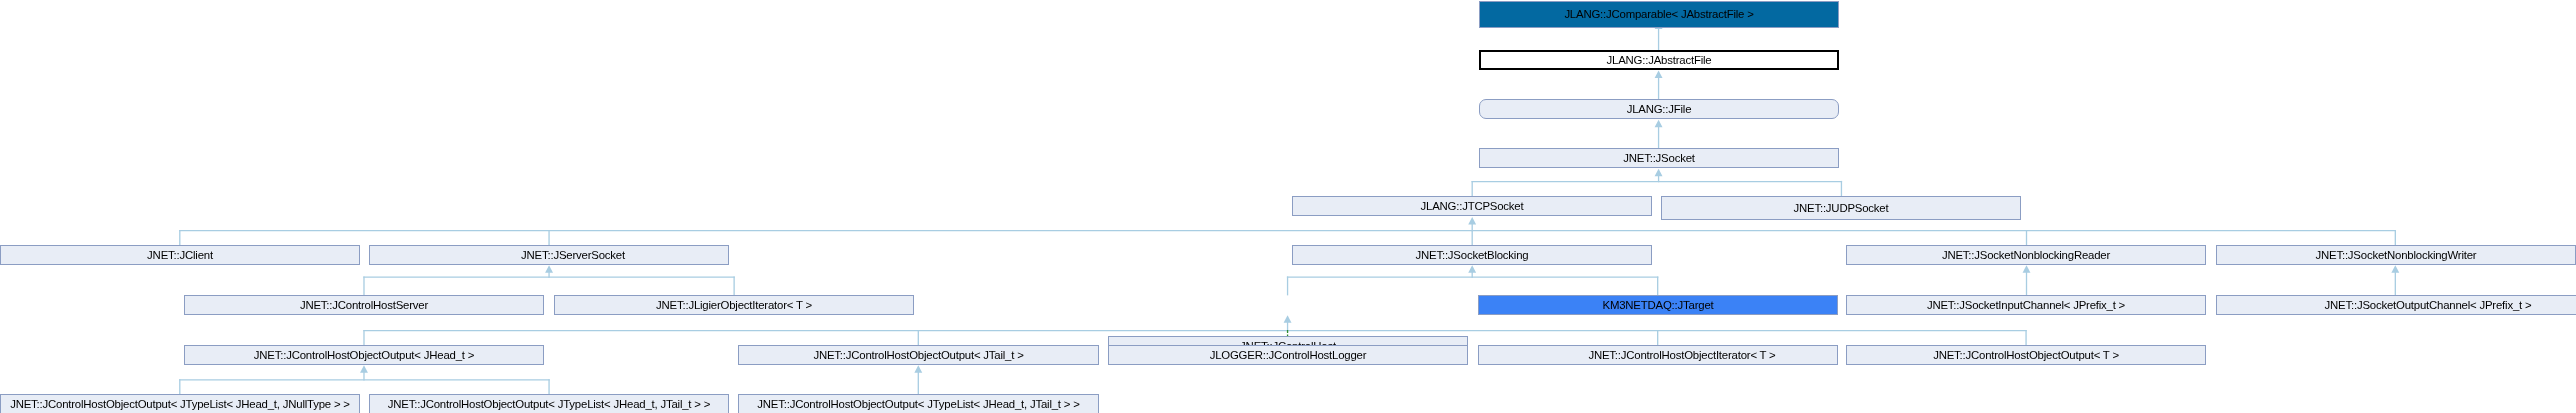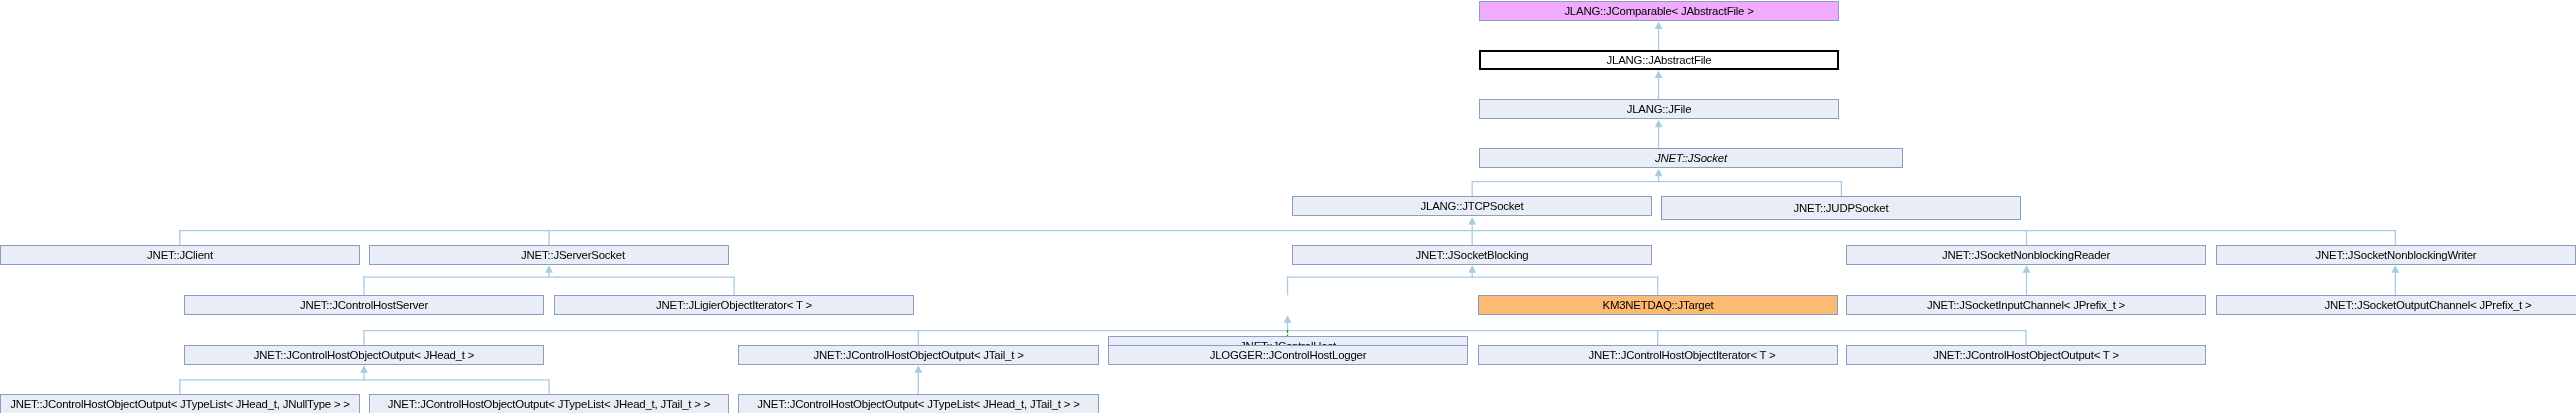--- a/index.html
+++ b/index.html
@@ -88,35 +88,35 @@
       <line x1="1468" y1="393" x2="1468" y2="377" stroke="#2e8b2e" stroke-width="1.5" stroke-linecap="square" stroke-dasharray="4 3"></line>
       <line x1="205" y1="433" x2="626" y2="433" stroke="#a8cde2" stroke-width="1.5" stroke-linecap="square"></line>
       <line x1="205" y1="433" x2="205" y2="449" stroke="#a8cde2" stroke-width="1.5" stroke-linecap="square"></line>
       <line x1="626" y1="433" x2="626" y2="449" stroke="#a8cde2" stroke-width="1.5" stroke-linecap="square"></line>
       <line x1="415" y1="433" x2="415" y2="424" stroke="#a8cde2" stroke-width="1.5" stroke-linecap="square"></line>
       <polygon points="410.5,425 419.5,425 415,416.5" fill="#a8cde2"></polygon>
       <line x1="1047" y1="449" x2="1047" y2="424" stroke="#a8cde2" stroke-width="1.5" stroke-linecap="square"></line>
       <polygon points="1042.5,425 1051.5,425 1047,416.5" fill="#a8cde2"></polygon>
     </svg>
   <div>
-      <div class="node" style="left: 1479px; top: 0.9px; width: 360px; height: 20px; background: #f0abfc; border-color: rgb(139, 157, 195);">JLANG::JComparable&lt; JAbstractFile &gt;</div>
+      <div class="node" style="left: 1479px; top: 0.9px; width: 360px; height: 27px; background: #0369a1; border-color: rgb(139, 157, 195);">JLANG::JComparable&lt; JAbstractFile &gt;</div>
       <div class="node current" style="left: 1479px; top: 50px; width: 360px; height: 20px; background: rgb(255, 255, 255); border-color: rgb(0, 0, 0);">JLANG::JAbstractFile</div>
-      <div class="node" style="left: 1479px; top: 99px; width: 360px; height: 20px; background: rgb(232, 237, 246); border-color: rgb(139, 157, 195);">JLANG::JFile</div>
-      <div class="node" style="left: 1479px; top: 148px; width: 424px; height: 20px; background: rgb(232, 237, 246); border-color: rgb(139, 157, 195); font-style: italic;">JNET::JSocket</div>
+      <div class="node" style="left: 1479px; top: 99px; width: 360px; height: 20px; background: rgb(232, 237, 246); border-color: rgb(139, 157, 195); border-radius: 7px;">JLANG::JFile</div>
+      <div class="node" style="left: 1479px; top: 148px; width: 360px; height: 20px; background: rgb(232, 237, 246); border-color: rgb(139, 157, 195);">JNET::JSocket</div>
       <div class="node" style="left: 1292px; top: 196px; width: 360px; height: 20px; background: rgb(232, 237, 246); border-color: rgb(139, 157, 195);">JLANG::JTCPSocket</div>
       <div class="node" style="left: 1661px; top: 196px; width: 360px; height: 24px; background: rgb(232, 237, 246); border-color: rgb(139, 157, 195);">JNET::JUDPSocket</div>
       <div class="node" style="left: 0px; top: 245px; width: 360px; height: 20px; background: rgb(232, 237, 246); border-color: rgb(139, 157, 195);">JNET::JClient</div>
       <div class="node" style="left: 369px; top: 245px; width: 360px; height: 20px; background: rgb(232, 237, 246); border-color: rgb(139, 157, 195); padding-left: 48px;">JNET::JServerSocket</div>
       <div class="node" style="left: 1292px; top: 245px; width: 360px; height: 20px; background: rgb(232, 237, 246); border-color: rgb(139, 157, 195);">JNET::JSocketBlocking</div>
       <div class="node" style="left: 1846px; top: 245px; width: 360px; height: 20px; background: rgb(232, 237, 246); border-color: rgb(139, 157, 195);">JNET::JSocketNonblockingReader</div>
       <div class="node" style="left: 2216px; top: 245px; width: 360px; height: 20px; background: rgb(232, 237, 246); border-color: rgb(139, 157, 195);">JNET::JSocketNonblockingWriter</div>
       <div class="node" style="left: 184px; top: 295px; width: 360px; height: 20px; background: rgb(232, 237, 246); border-color: rgb(139, 157, 195);">JNET::JControlHostServer</div>
       <div class="node" style="left: 554px; top: 295px; width: 360px; height: 20px; background: rgb(232, 237, 246); border-color: rgb(139, 157, 195);">JNET::JLigierObjectIterator&lt; T &gt;</div>
       <div class="node" style="left: 1108px; top: 295px; width: 360px; height: 20px; background: rgb(232, 237, 246); border-color: rgb(139, 157, 195); margin-top: 41px;">JNET::JControlHost</div>
-      <div class="node" style="left: 1478px; top: 295px; width: 360px; height: 20px; background: #fdba74; border-color: rgb(139, 157, 195);">KM3NETDAQ::JTarget</div>
+      <div class="node" style="left: 1478px; top: 295px; width: 360px; height: 20px; background: #3b82f6; border-color: rgb(139, 157, 195);">KM3NETDAQ::JTarget</div>
       <div class="node" style="left: 1846px; top: 295px; width: 360px; height: 20px; background: rgb(232, 237, 246); border-color: rgb(139, 157, 195);">JNET::JSocketInputChannel&lt; JPrefix_t &gt;</div>
       <div class="node" style="left: 2216px; top: 295px; width: 424px; height: 20px; background: rgb(232, 237, 246); border-color: rgb(139, 157, 195);">JNET::JSocketOutputChannel&lt; JPrefix_t &gt;</div>
       <div class="node" style="left: 184px; top: 345px; width: 360px; height: 20px; background: rgb(232, 237, 246); border-color: rgb(139, 157, 195);">JNET::JControlHostObjectOutput&lt; JHead_t &gt;</div>
       <div class="node" style="left: 738px; top: 345px; width: 361px; height: 20px; background: rgb(232, 237, 246); border-color: rgb(139, 157, 195);">JNET::JControlHostObjectOutput&lt; JTail_t &gt;</div>
       <div class="node" style="left: 1108px; top: 345px; width: 360px; height: 20px; background: rgb(232, 237, 246); border-color: rgb(139, 157, 195);">JLOGGER::JControlHostLogger</div>
       <div class="node" style="left: 1478px; top: 345px; width: 360px; height: 20px; background: rgb(232, 237, 246); border-color: rgb(139, 157, 195); padding-left: 48px;">JNET::JControlHostObjectIterator&lt; T &gt;</div>
       <div class="node" style="left: 1846px; top: 345px; width: 360px; height: 20px; background: rgb(232, 237, 246); border-color: rgb(139, 157, 195);">JNET::JControlHostObjectOutput&lt; T &gt;</div>
       <div class="node" style="left: 0px; top: 394px; width: 360px; height: 20px; background: rgb(232, 237, 246); border-color: rgb(139, 157, 195);">JNET::JControlHostObjectOutput&lt; JTypeList&lt; JHead_t, JNullType &gt; &gt;</div>
       <div class="node" style="left: 369px; top: 394px; width: 360px; height: 20px; background: rgb(232, 237, 246); border-color: rgb(139, 157, 195);">JNET::JControlHostObjectOutput&lt; JTypeList&lt; JHead_t, JTail_t &gt; &gt;</div>
       <div class="node" style="left: 738px; top: 394px; width: 361px; height: 20px; background: rgb(232, 237, 246); border-color: rgb(139, 157, 195);">JNET::JControlHostObjectOutput&lt; JTypeList&lt; JHead_t, JTail_t &gt; &gt;</div>

